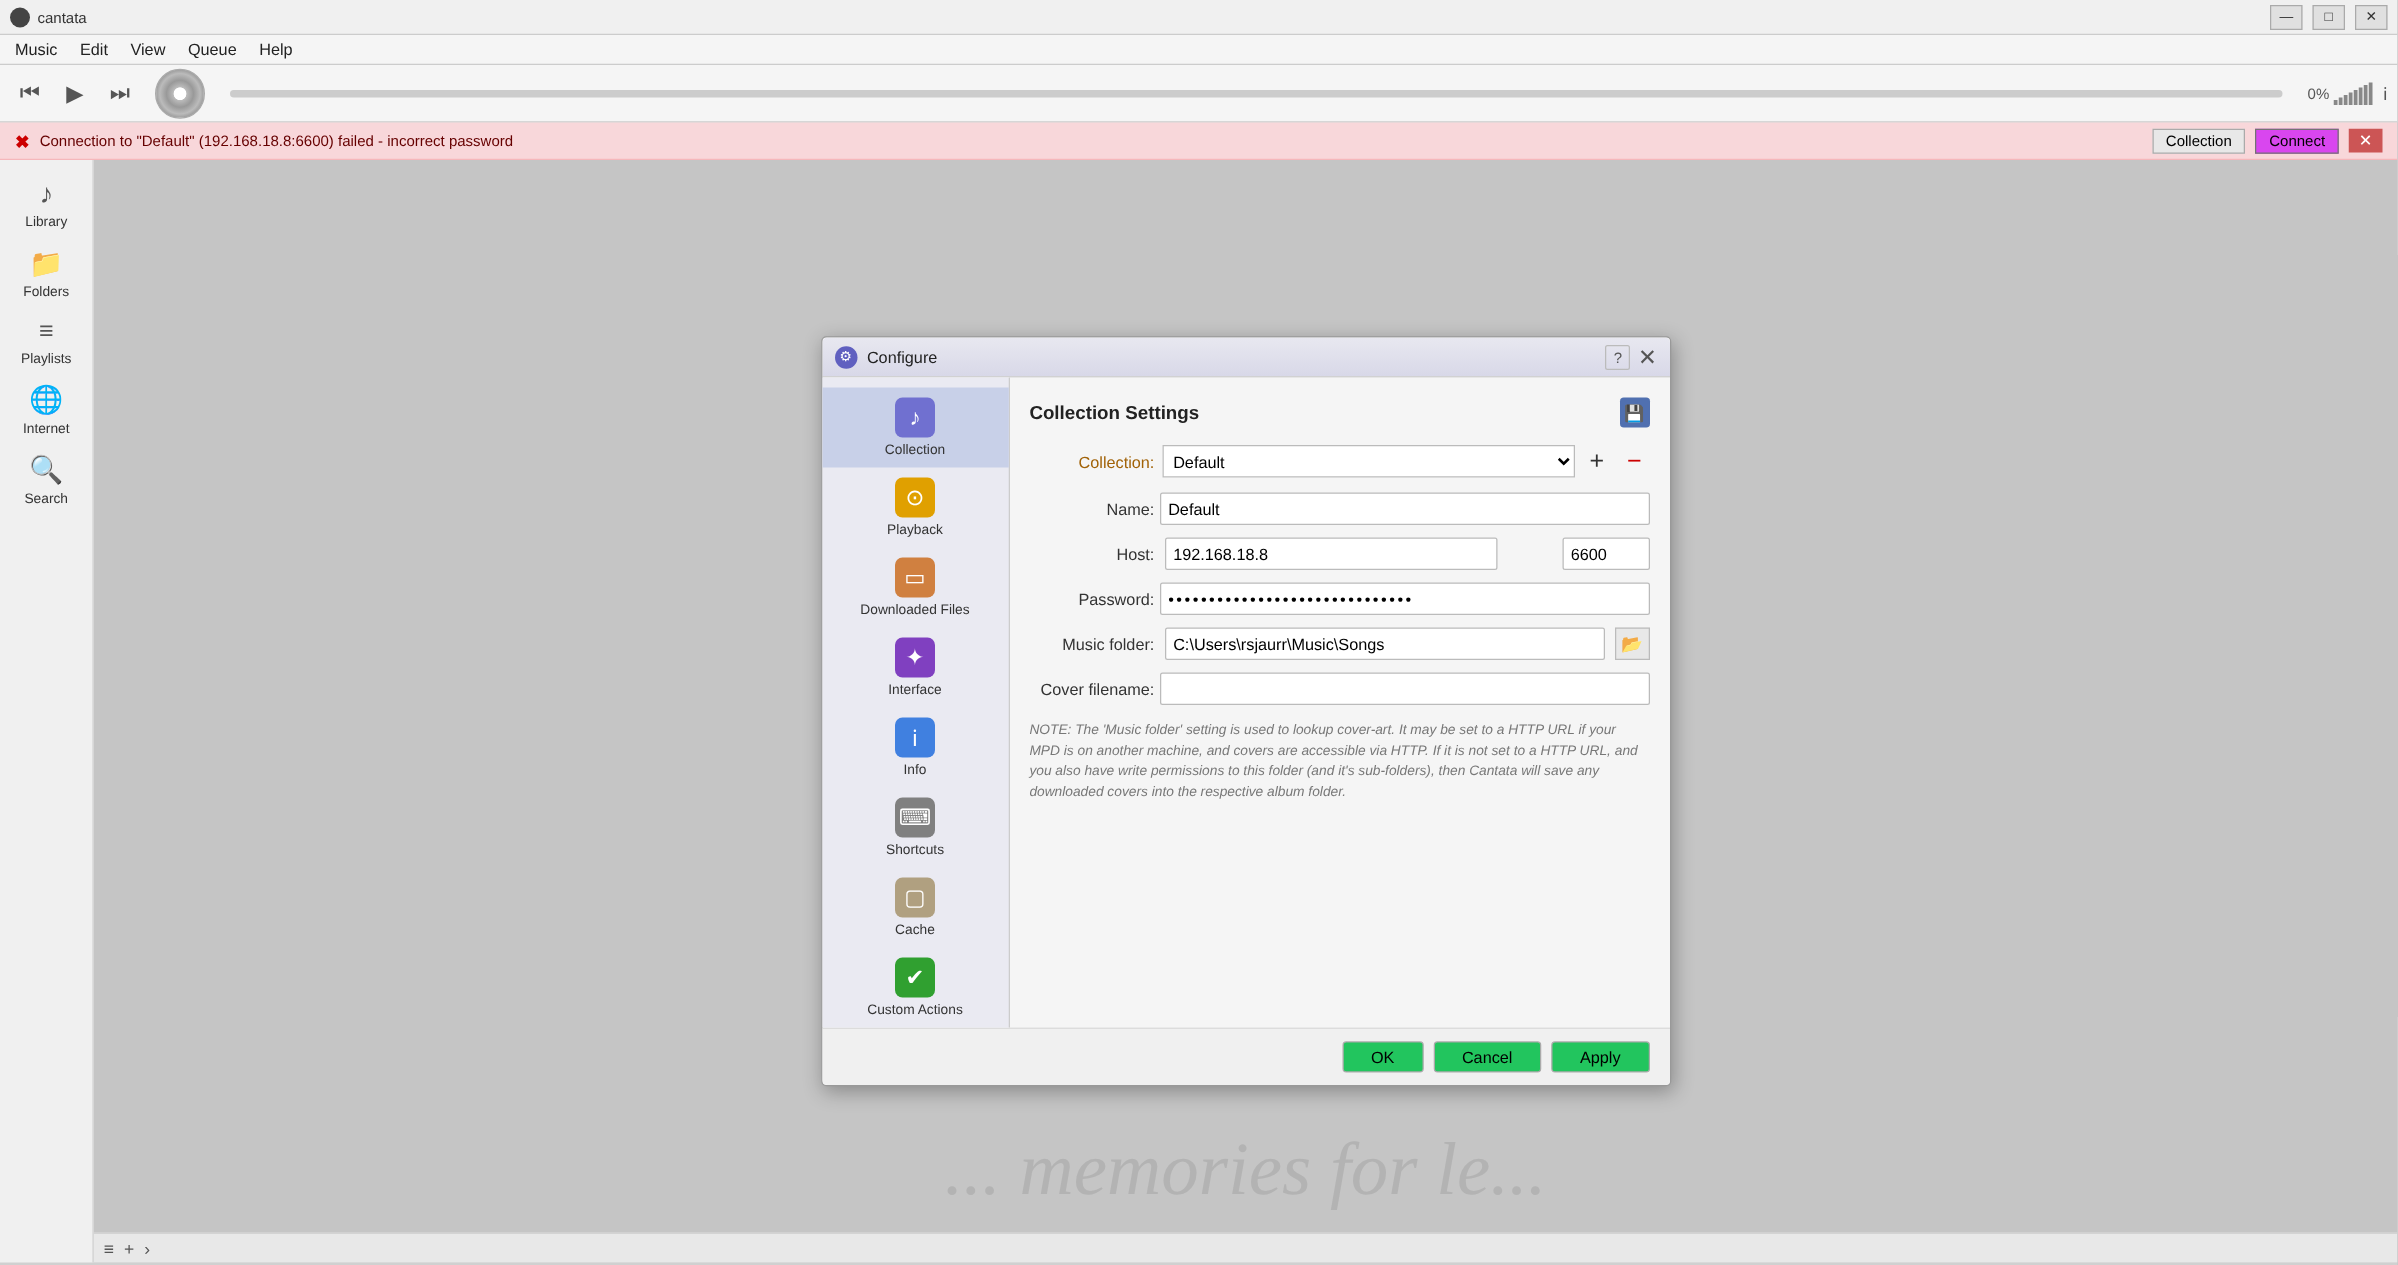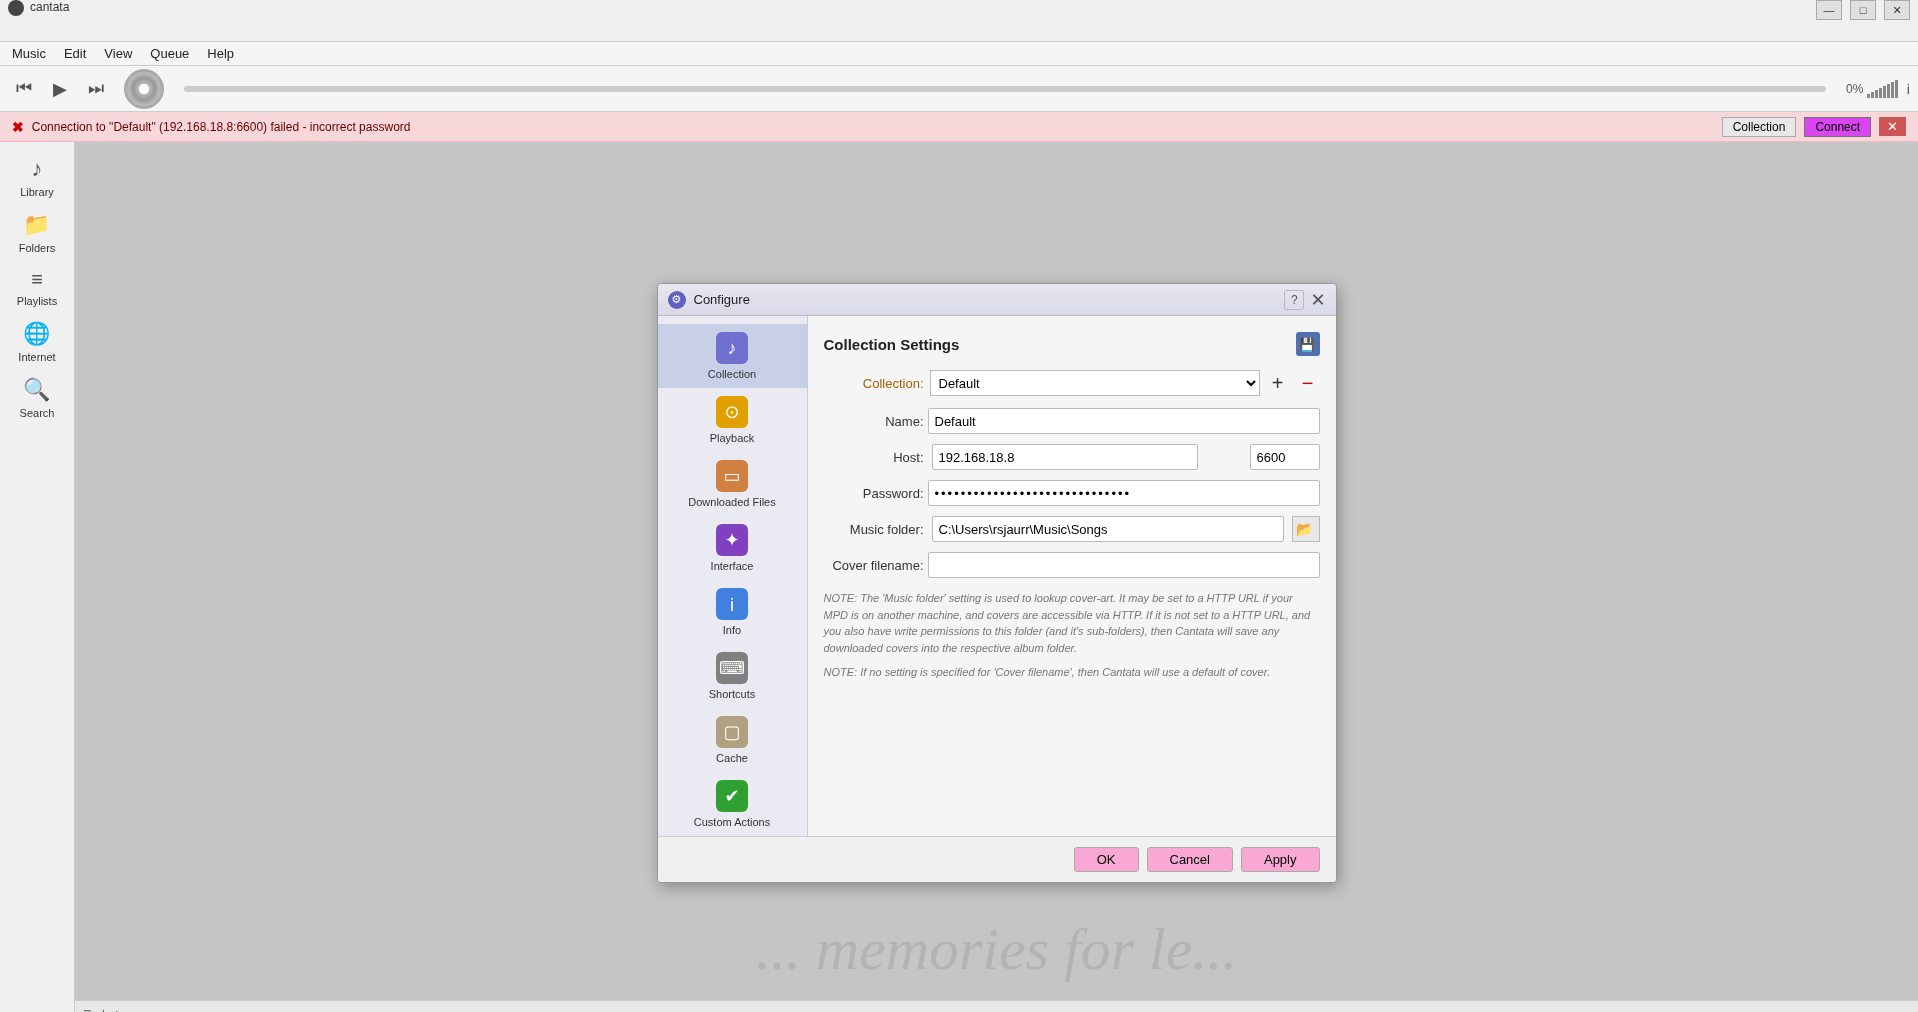--- a/index.html
+++ b/index.html
@@ -9,23 +9,23 @@
       background: #d0d0d0;
       width: 1918px;
       height: 1012px;
       overflow: hidden;
       position: relative;
     }
 
     
     #title-bar {
       display: flex;
-      align-items: flex-start;
+      align-items: center;
       background: #f0f0f0;
-      height: 42px;
+      height: 28px;
       padding: 0 8px;
       border-bottom: 1px solid #ccc;
     }
     #app-icon {
       width: 16px;
       height: 16px;
       margin-right: 6px;
       background: #444;
       border-radius: 50%;
     }
@@ -516,21 +516,21 @@
       justify-content: flex-end;
       gap: 8px;
       padding: 10px 16px;
       border-top: 1px solid #ccc;
       background: #f0f0f0;
       border-radius: 0 0 4px 4px;
     }
     .dlg-btn {
       padding: 4px 22px;
       border: 1px solid #aaa;
-      background: #f9a8d4;
+      background: #22c55e;
       cursor: pointer;
       font-size: 13px;
       border-radius: 3px;
       text-align: center;
     }
 
     
     #bottom-bar {
       position: absolute;
       bottom: 0;
@@ -722,21 +722,20 @@
               <input type="text" id="folder-input" value="C:\Users\rsjaurr\Music\Songs" style="">
               <button id="folder-browse-btn">📂</button>
             </div>
 
             <div class="form-row">
               <span class="form-label">Cover filename:</span>
               <input type="text" class="form-input" style="">
             </div>
 
             <div class="note-text">NOTE: The 'Music folder' setting is used to lookup cover-art. It may be set to a HTTP URL if your MPD is on another machine, and covers are accessible via HTTP. If it is not set to a HTTP URL, and you also have write permissions to this folder (and it's sub-folders), then Cantata will save any downloaded covers into the respective album folder.</div>
-            <div class="note-text" style="margin-top:8px;">NOTE: If no setting is specified for 'Cover filename', then Cantata will use a default of cover.</div>
           </div>
         </div>
 
         <div id="dialog-footer">
           <button class="dlg-btn">OK</button>
           <button class="dlg-btn">Cancel</button>
           <button class="dlg-btn">Apply</button>
         </div>
 
       </div>

